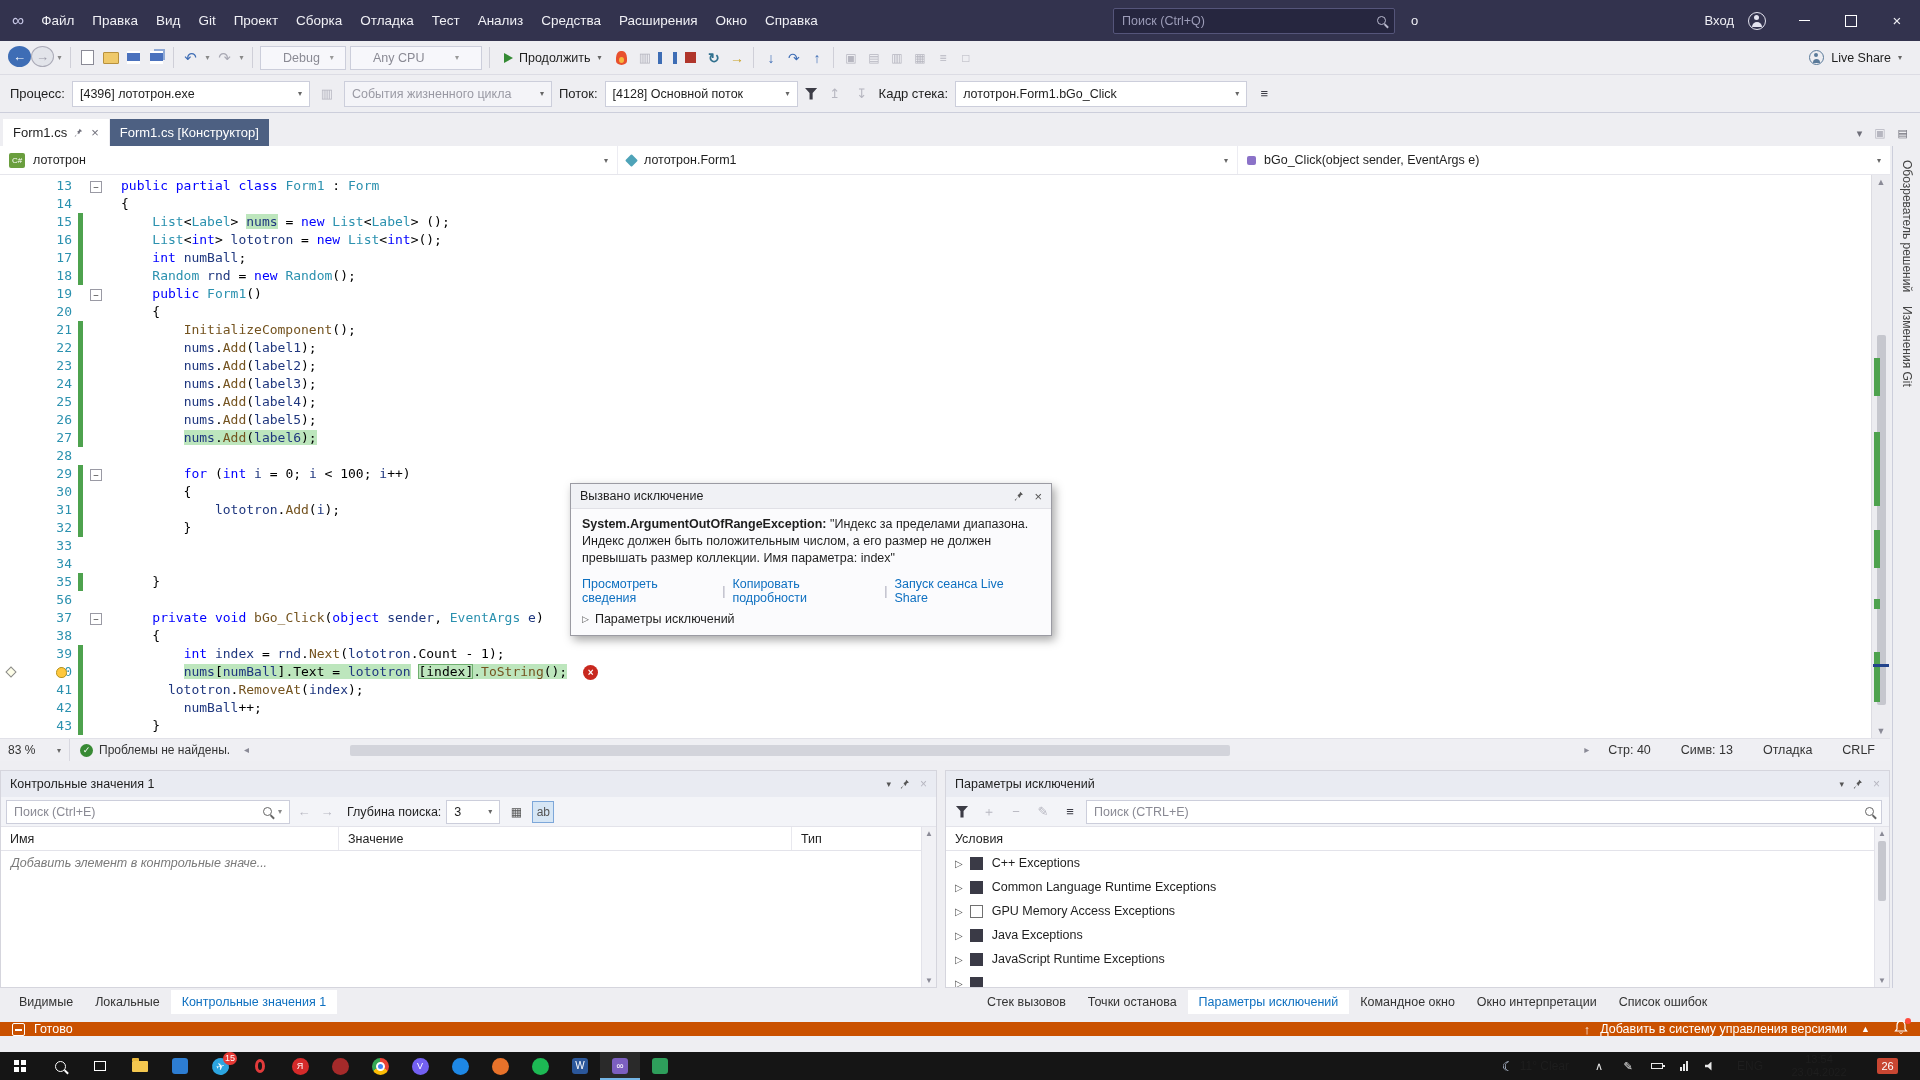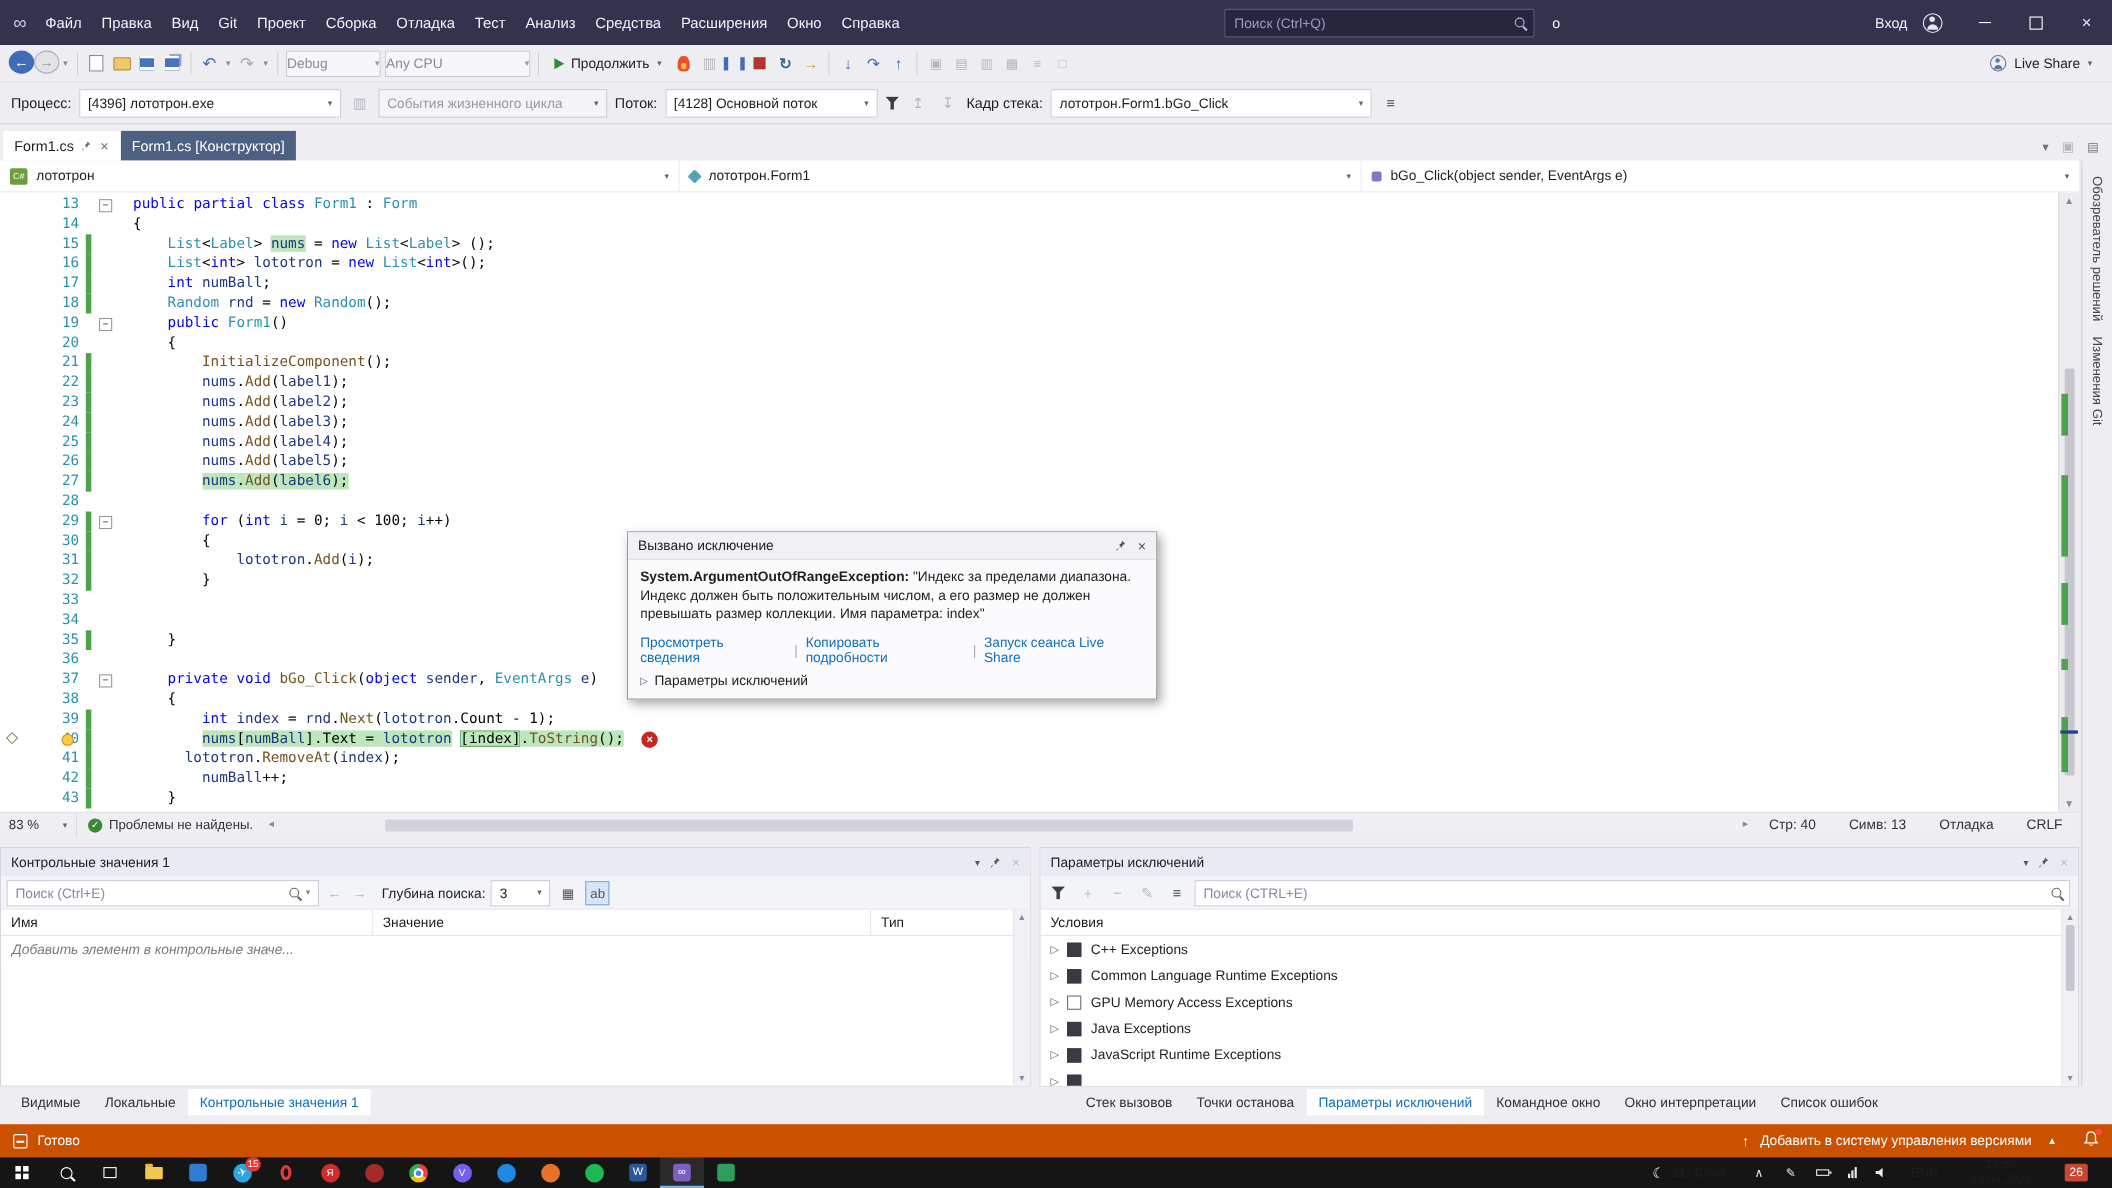--- a/index.html
+++ b/index.html
@@ -34,21 +34,21 @@
   [data-name="forward-icon"]{width:21px;height:21px;border-radius:50%;background:#E2E4EA;border:1px solid #ABABB8;color:#9A9AA8;}
   [data-name="nav-caret-icon"],[data-name="undo-caret-icon"],[data-name="redo-caret-icon"]{min-width:11px;font-size:8px;color:#888;}
   [data-name="new-file-icon"]{position:relative;}
   [data-name="new-file-icon"]::before{content:'';width:11px;height:13px;background:#fff;border:1px solid #8A8A96;}
   [data-name="open-file-icon"]{position:relative;}
   [data-name="open-file-icon"]::before{content:'';width:14px;height:10px;background:#EFC96A;border:1px solid #B8913D;border-radius:1px;}
   [data-name="save-icon"]::before,[data-name="save-all-icon"]::before{content:'';width:13px;height:13px;background:#4A71BD;box-shadow:inset 0 -5px 0 -2px #fff, inset 0 8px 0 -6px #fff;}
   [data-name="save-all-icon"]::before{box-shadow:inset 0 -5px 0 -2px #fff, inset 0 8px 0 -6px #fff, 3px -3px 0 -1px #8FA9D6;}
   [data-name="undo-icon"]{color:#3E6DB5;font-size:15px;}
   [data-name="redo-icon"]{color:#A9A9B4;font-size:15px;}
-  .tcombo{height:24px;border:1px solid #CCCEDB;background:#F7F7FB;color:#8A8A94;display:flex;align-items:center;justify-content:space-between;padding:0 0;font-size:12.5px;margin:0 2px;}
+  .tcombo{height:24px;border:1px solid #CCCEDB;background:#F7F7FB;color:#8A8A94;display:flex;align-items:center;justify-content:space-between;padding:0 22px;font-size:12.5px;margin:0 2px;}
   .tcombo .car{font-size:8px;color:#999;margin-left:10px;}
   .continue-btn{height:24px;display:flex;align-items:center;padding:0 7px;margin:0 2px;color:#1E1E1E;font-size:12.5px;}
   .play-tri{width:0;height:0;border-left:9px solid var(--continue-green,#348A34);border-top:5.5px solid transparent;border-bottom:5.5px solid transparent;margin-right:6px;}
   .continue-btn .car{font-size:8px;color:#666;margin-left:7px;}
   [data-name="hot-reload-icon"]{position:relative;}
   [data-name="hot-reload-icon"]::before{content:'';width:11px;height:14px;background:#E8502E;border-radius:6px 6px 7px 7px/9px 9px 5px 5px;}
   [data-name="hot-reload-icon"]::after{content:'';position:absolute;width:5px;height:6px;background:#F6B73C;border-radius:50%;margin-top:5px;}
   [data-name="diagnostics-icon"]{color:#B6B6C0;}
   [data-name="break-all-icon"]::before{content:'';width:11px;height:12px;border-left:4px solid #3E6DB5;border-right:4px solid #3E6DB5;}
   [data-name="stop-debug-icon"]::before{content:'';width:11px;height:11px;background:#B0352B;}
@@ -159,21 +159,21 @@
   .exc-toolico.dark{color:#3C3C46;}
 
   
   #tooltabs{left:0;top:988px;width:1920px;height:28px;background:#EEEEF2;display:flex;align-items:center;}
   .ttabs-left{display:flex;margin-left:8px;}
   .ttabs-right{position:absolute;left:976px;display:flex;}
   .ttab{height:24px;padding:0 11px;display:flex;align-items:center;font-size:12.5px;color:#333;white-space:nowrap;}
   .ttab.active{background:#fff;color:var(--link-blue,#0E70C0);}
 
   
-  #statusbar{left:0;top:1022px;width:1920px;height:30px;background:var(--debug-statusbar,#CA5100);color:#fff;display:flex;align-items:center;padding:0 12px;font-size:12.5px;}
+  #statusbar{left:0;top:1022px;width:1920px;height:14px;background:var(--debug-statusbar,#CA5100);color:#fff;display:flex;align-items:center;padding:0 12px;font-size:12.5px;}
   .bgt{width:13px;height:13px;border:1px solid #fff;border-radius:2px;position:relative;margin-right:9px;}
   .bgt::after{content:'';position:absolute;left:2px;top:5px;width:7px;height:2px;background:#fff;}
   .sb-right{margin-left:auto;display:flex;align-items:center;gap:10px;}
   .sb-up{font-size:13px;}
   .sb-car{font-size:9px;margin-left:4px;}
   .bell-wrap{position:relative;margin-left:14px;}
   .bell-dot{position:absolute;right:-3px;top:-2px;width:6px;height:6px;border-radius:50%;background:#FF4B3E;}
 
   
   #taskbar{left:0;top:1052px;width:1920px;height:28px;background:#151515;display:flex;align-items:center;color:#fff;}
@@ -403,21 +403,21 @@
       <div class="cl" data-name="code-line-26"><span class="cl-glyph"></span><span class="cl-num">26</span><span class="cl-chg on"></span><span class="cl-fold"></span><span class="cl-text"><span class="tok-p">        </span><span class="tok-i">nums</span><span class="tok-p">.</span><span class="tok-m">Add</span><span class="tok-p">(</span><span class="tok-i">label5</span><span class="tok-p">);</span></span></div>
       <div class="cl" data-name="code-line-27"><span class="cl-glyph"></span><span class="cl-num">27</span><span class="cl-chg on"></span><span class="cl-fold"></span><span class="cl-text"><span class="tok-p">        </span><span class="tok-i hl1">nums</span><span class="tok-p hl1">.</span><span class="tok-m hl1">Add</span><span class="tok-p hl1">(</span><span class="tok-i hl1">label6</span><span class="tok-p hl1">);</span></span></div>
       <div class="cl" data-name="code-line-28"><span class="cl-glyph"></span><span class="cl-num">28</span><span class="cl-chg"></span><span class="cl-fold"></span><span class="cl-text"></span></div>
       <div class="cl" data-name="code-line-29"><span class="cl-glyph"></span><span class="cl-num">29</span><span class="cl-chg on"></span><span class="cl-fold"><span class="foldbox" data-name="collapse-region-button">−</span></span><span class="cl-text"><span class="tok-p">        </span><span class="tok-k">for </span><span class="tok-p">(</span><span class="tok-k">int </span><span class="tok-i">i</span><span class="tok-p"> = 0; </span><span class="tok-i">i</span><span class="tok-p"> &lt; 100; </span><span class="tok-i">i</span><span class="tok-p">++)</span></span></div>
       <div class="cl" data-name="code-line-30"><span class="cl-glyph"></span><span class="cl-num">30</span><span class="cl-chg on"></span><span class="cl-fold"></span><span class="cl-text"><span class="tok-p">        {</span></span></div>
       <div class="cl" data-name="code-line-31"><span class="cl-glyph"></span><span class="cl-num">31</span><span class="cl-chg on"></span><span class="cl-fold"></span><span class="cl-text"><span class="tok-p">            </span><span class="tok-i">lototron</span><span class="tok-p">.</span><span class="tok-m">Add</span><span class="tok-p">(</span><span class="tok-i">i</span><span class="tok-p">);</span></span></div>
       <div class="cl" data-name="code-line-32"><span class="cl-glyph"></span><span class="cl-num">32</span><span class="cl-chg on"></span><span class="cl-fold"></span><span class="cl-text"><span class="tok-p">        }</span></span></div>
       <div class="cl" data-name="code-line-33"><span class="cl-glyph"></span><span class="cl-num">33</span><span class="cl-chg"></span><span class="cl-fold"></span><span class="cl-text"></span></div>
       <div class="cl" data-name="code-line-34"><span class="cl-glyph"></span><span class="cl-num">34</span><span class="cl-chg"></span><span class="cl-fold"></span><span class="cl-text"></span></div>
       <div class="cl" data-name="code-line-35"><span class="cl-glyph"></span><span class="cl-num">35</span><span class="cl-chg on"></span><span class="cl-fold"></span><span class="cl-text"><span class="tok-p">    }</span></span></div>
-      <div class="cl" data-name="code-line-36"><span class="cl-glyph"></span><span class="cl-num">36</span><span class="cl-chg"></span><span class="cl-fold"></span><span class="cl-text"></span></div>
+      <div class="cl" data-name="code-line-36"><span class="cl-glyph"></span><span class="cl-num">56</span><span class="cl-chg"></span><span class="cl-fold"></span><span class="cl-text"></span></div>
       <div class="cl" data-name="code-line-37"><span class="cl-glyph"></span><span class="cl-num">37</span><span class="cl-chg"></span><span class="cl-fold"><span class="foldbox" data-name="collapse-region-button">−</span></span><span class="cl-text"><span class="tok-p">    </span><span class="tok-k">private </span><span class="tok-k">void </span><span class="tok-m">bGo_Click</span><span class="tok-p">(</span><span class="tok-k">object </span><span class="tok-i">sender</span><span class="tok-p">, </span><span class="tok-t">EventArgs</span><span class="tok-p"> </span><span class="tok-i">e</span><span class="tok-p">)</span></span></div>
       <div class="cl" data-name="code-line-38"><span class="cl-glyph"></span><span class="cl-num">38</span><span class="cl-chg"></span><span class="cl-fold"></span><span class="cl-text"><span class="tok-p">    {</span></span></div>
       <div class="cl" data-name="code-line-39"><span class="cl-glyph"></span><span class="cl-num">39</span><span class="cl-chg on"></span><span class="cl-fold"></span><span class="cl-text"><span class="tok-p">        </span><span class="tok-k">int </span><span class="tok-i">index</span><span class="tok-p"> = </span><span class="tok-i">rnd</span><span class="tok-p">.</span><span class="tok-m">Next</span><span class="tok-p">(</span><span class="tok-i">lototron</span><span class="tok-p">.</span><span class="tok-p">Count</span><span class="tok-p"> - 1);</span></span></div>
       <div class="cl" data-name="code-line-40"><span class="cl-glyph"><span class="cur-diamond" data-name="current-statement-icon"></span></span><span class="cl-num">40</span><span class="cl-chg on"></span><span class="cl-fold"></span><span class="bulb" data-name="quick-actions-bulb-icon"></span><span class="cl-text"><span class="tok-p">        </span><span class="tok-i hl1">nums</span><span class="tok-p hl1">[</span><span class="tok-i hl1">numBall</span><span class="tok-p hl1">].</span><span class="tok-p hl1">Text</span><span class="tok-p hl1"> = </span><span class="tok-i hl1">lototron</span><span class="tok-p"> </span><span class="tok-p hl2">[index]</span><span class="tok-p hl1">.</span><span class="tok-m hl1">ToString</span><span class="tok-p hl1">();</span></span><span class="err-badge" data-name="exception-location-icon">×</span></div>
       <div class="cl" data-name="code-line-41"><span class="cl-glyph"></span><span class="cl-num">41</span><span class="cl-chg on"></span><span class="cl-fold"></span><span class="cl-text"><span class="tok-p">      </span><span class="tok-i">lototron</span><span class="tok-p">.</span><span class="tok-m">RemoveAt</span><span class="tok-p">(</span><span class="tok-i">index</span><span class="tok-p">);</span></span></div>
       <div class="cl" data-name="code-line-42"><span class="cl-glyph"></span><span class="cl-num">42</span><span class="cl-chg on"></span><span class="cl-fold"></span><span class="cl-text"><span class="tok-p">        </span><span class="tok-i">numBall</span><span class="tok-p">++;</span></span></div>
       <div class="cl" data-name="code-line-43"><span class="cl-glyph"></span><span class="cl-num">43</span><span class="cl-chg on"></span><span class="cl-fold"></span><span class="cl-text"><span class="tok-p">    }</span></span></div>
     </div>
 </div>
 

